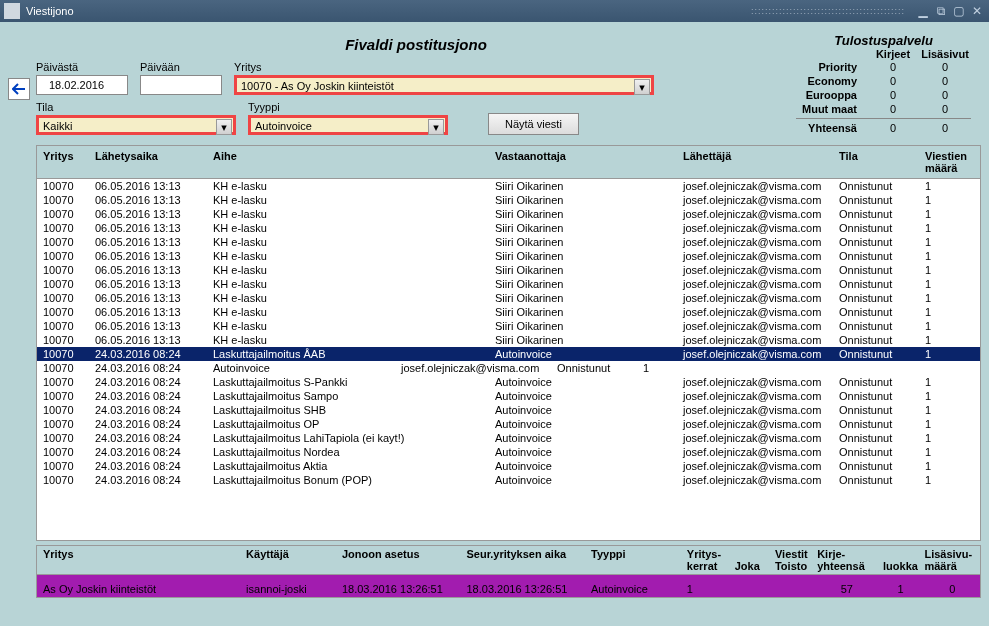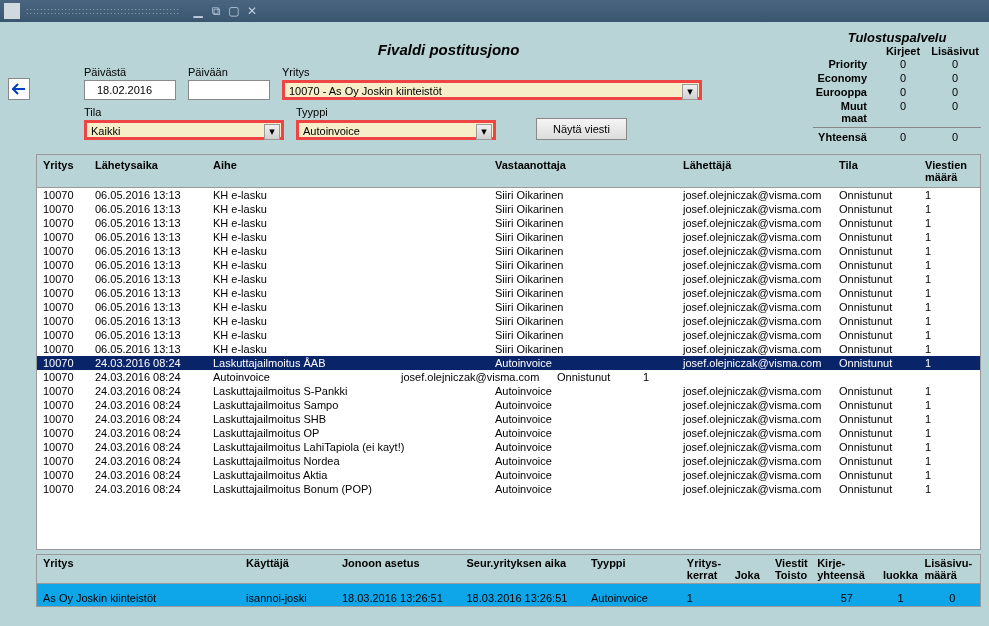--- a/index.html
+++ b/index.html
@@ -9,21 +9,21 @@
   .titlebar-icon { width: 16px; height: 16px; background: #d0d8e0; margin-right: 6px; }
   .titlebar-title { flex: 1; font-size: 11px; }
   .titlebar-dots { color: #a0b0c0; font-size: 9px; letter-spacing: 1px; margin-right: 10px; }
   .titlebar-btns { display: flex; gap: 2px; }
   .titlebar-btn { width: 16px; height: 14px; color: #c0d0e0; display: flex; align-items: center; justify-content: center; cursor: pointer; font-size: 12px; }
   
   .workspace { background: #b8d4d6; padding: 8px 8px 8px 36px; height: 604px; position: relative; }
   .back-btn { position: absolute; left: 8px; top: 56px; width: 22px; height: 22px; background: #fff; border: 1px solid #888; display: flex; align-items: center; justify-content: center; cursor: pointer; }
   .back-btn svg { width: 14px; height: 12px; }
   
-  .header-row { display: flex; align-items: center; margin-left: 48px; }
+  .header-row { display: flex; align-items: flex-end; }
   .page-title { flex: 1; text-align: center; font-weight: bold; font-style: italic; font-size: 15px; color: #000; padding: 6px 0; }
   
   .stats-panel { width: 175px; }
   .stats-title { text-align: center; font-weight: bold; font-style: italic; font-size: 13px; }
   .stats-head { display: flex; font-weight: bold; font-size: 11px; }
   .stats-head > div:first-child { flex: 1; }
   .stats-head > div { width: 52px; text-align: center; }
   .stats-row { display: flex; font-size: 11px; padding: 1px 0; }
   .stats-row .lbl { flex: 1; text-align: right; padding-right: 10px; font-weight: bold; }
   .stats-row .val { width: 52px; text-align: center; }
@@ -47,21 +47,21 @@
   .grid-row.selected { background: #0a246a; color: #fff; }
   .c-yr { width: 58px; padding-left: 6px; }
   .c-la { width: 118px; }
   .c-ai { width: 282px; }
   .c-va { width: 188px; }
   .c-lh { width: 156px; }
   .c-ti { width: 86px; }
   .c-vm { width: 50px; text-align: left; }
   
   .summary-head { background: #b8d4d6; border: 1px solid #999; border-bottom: none; display: flex; font-weight: bold; padding: 2px 0; margin-top: 4px; }
-  .summary-body { background: #0ea5e9; border: 1px solid #999; display: flex; padding: 8px 0 2px 0; }
+  .summary-body { background: #a21caf; border: 1px solid #999; display: flex; padding: 8px 0 2px 0; }
   .s1 { width: 218px; padding-left: 6px; }
   .s2 { width: 100px; }
   .s3 { width: 130px; }
   .s4 { width: 130px; }
   .s5 { width: 100px; }
   .s6a { width: 50px; text-align: left; }
   .s6b { width: 42px; }
   .s7 { width: 44px; text-align: center; }
   .s8 { width: 62px; text-align: center; }
   .s9 { width: 50px; text-align: center; }
@@ -72,20 +72,21 @@
   ::-webkit-scrollbar { width: 16px; }
   ::-webkit-scrollbar-track { background: #e8e8e8; border: 1px solid #bbb; }
   ::-webkit-scrollbar-thumb { background: linear-gradient(#e0e0e0,#c0c0c0); border: 1px solid #888; }
   ::-webkit-scrollbar-button { background: linear-gradient(#f0f0f0,#d0d0d0); border: 1px solid #888; height: 16px; }
 </style>
 </head>
 <body>
 
 <div class="titlebar">
   <div class="titlebar-icon"></div>
+  <div class="titlebar-title">Viestijono</div>
   <div class="titlebar-dots">::::::::::::::::::::::::::::::::::::::::::::</div>
   <div class="titlebar-btns">
     <div class="titlebar-btn">▁</div>
     <div class="titlebar-btn">⧉</div>
     <div class="titlebar-btn">▢</div>
     <div class="titlebar-btn">✕</div>
   </div>
 </div>
 
 <div class="workspace">

